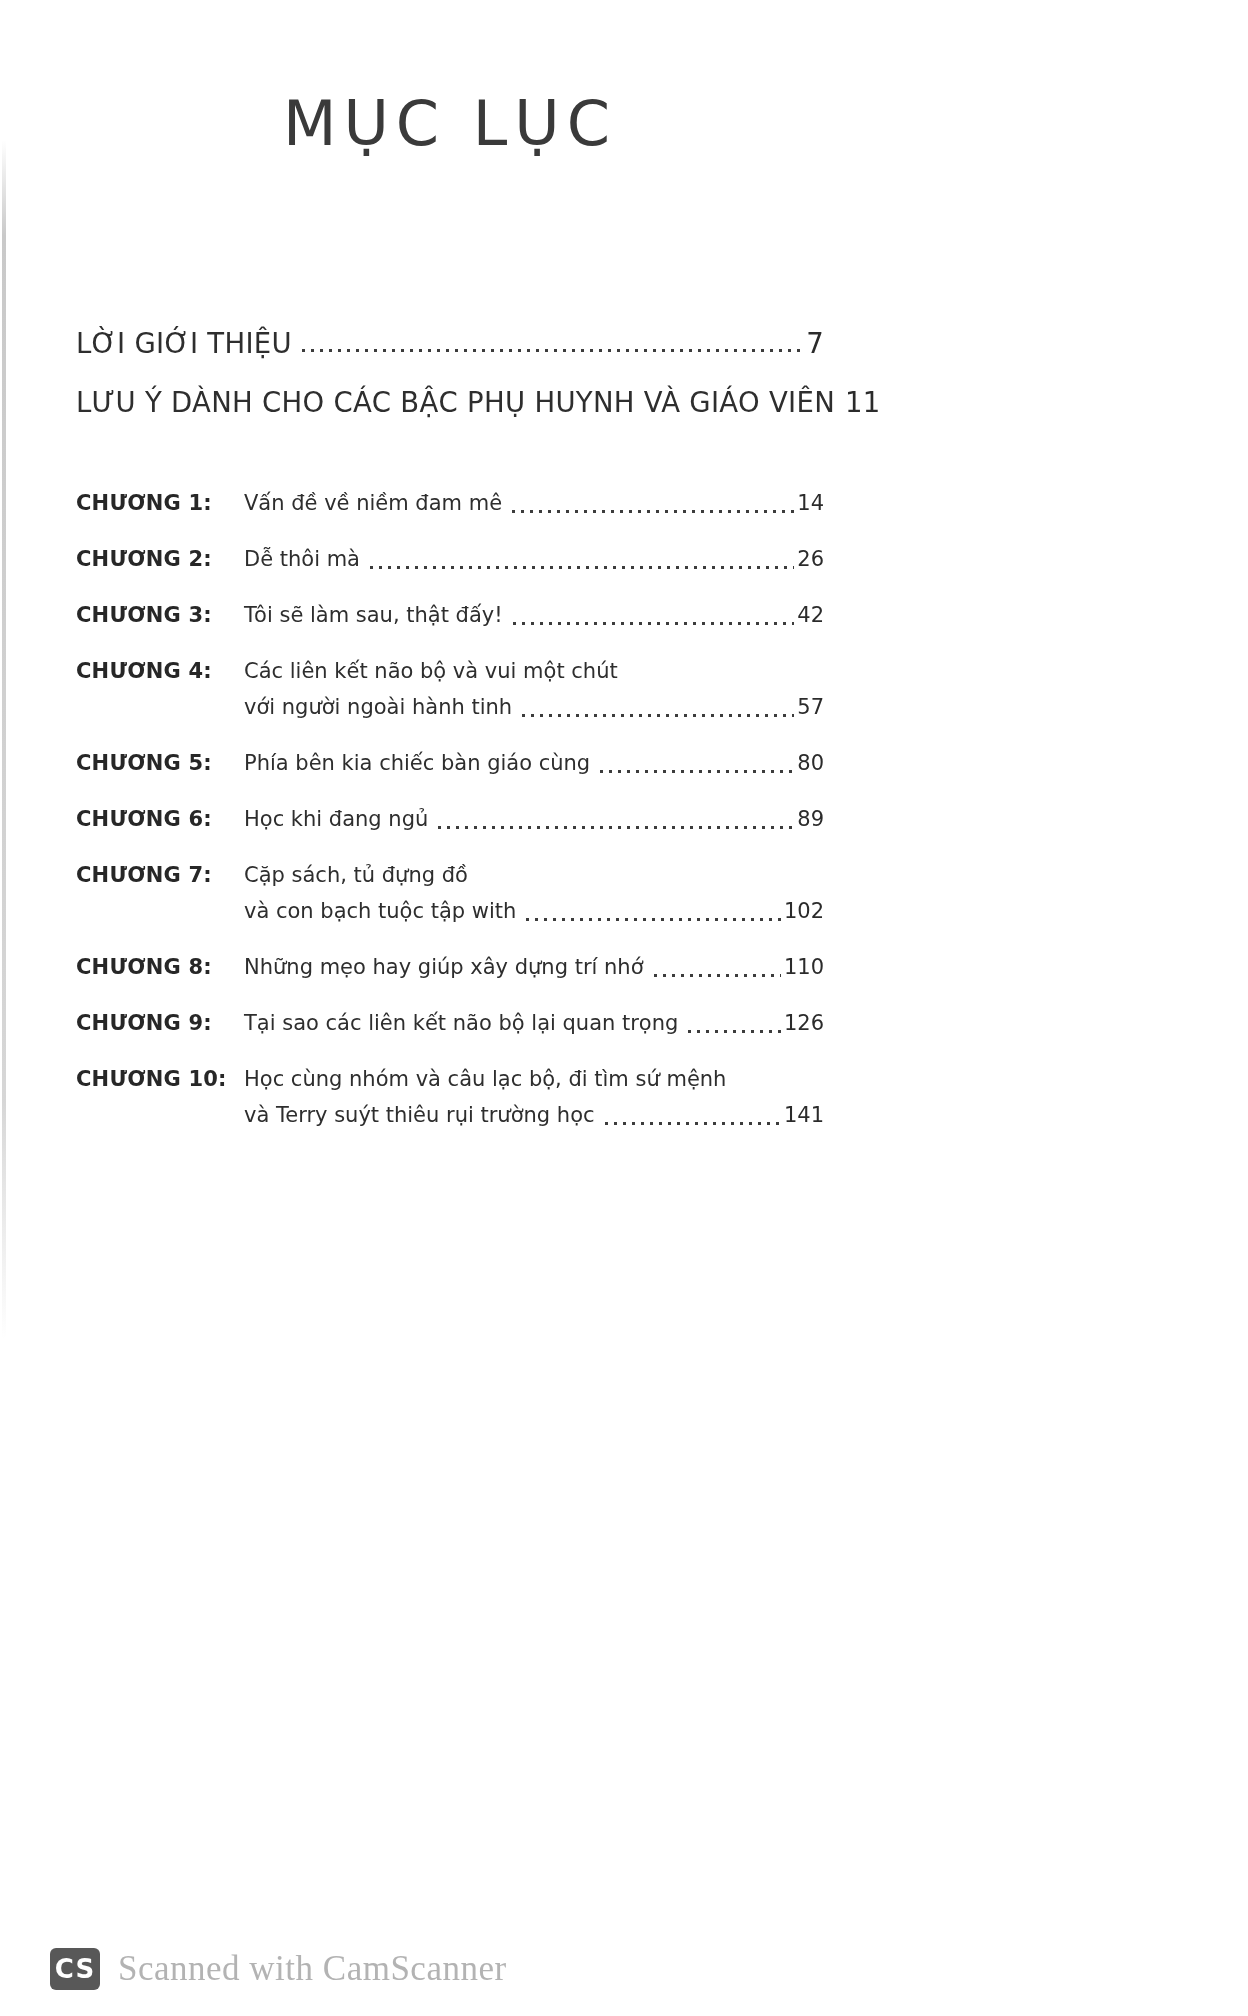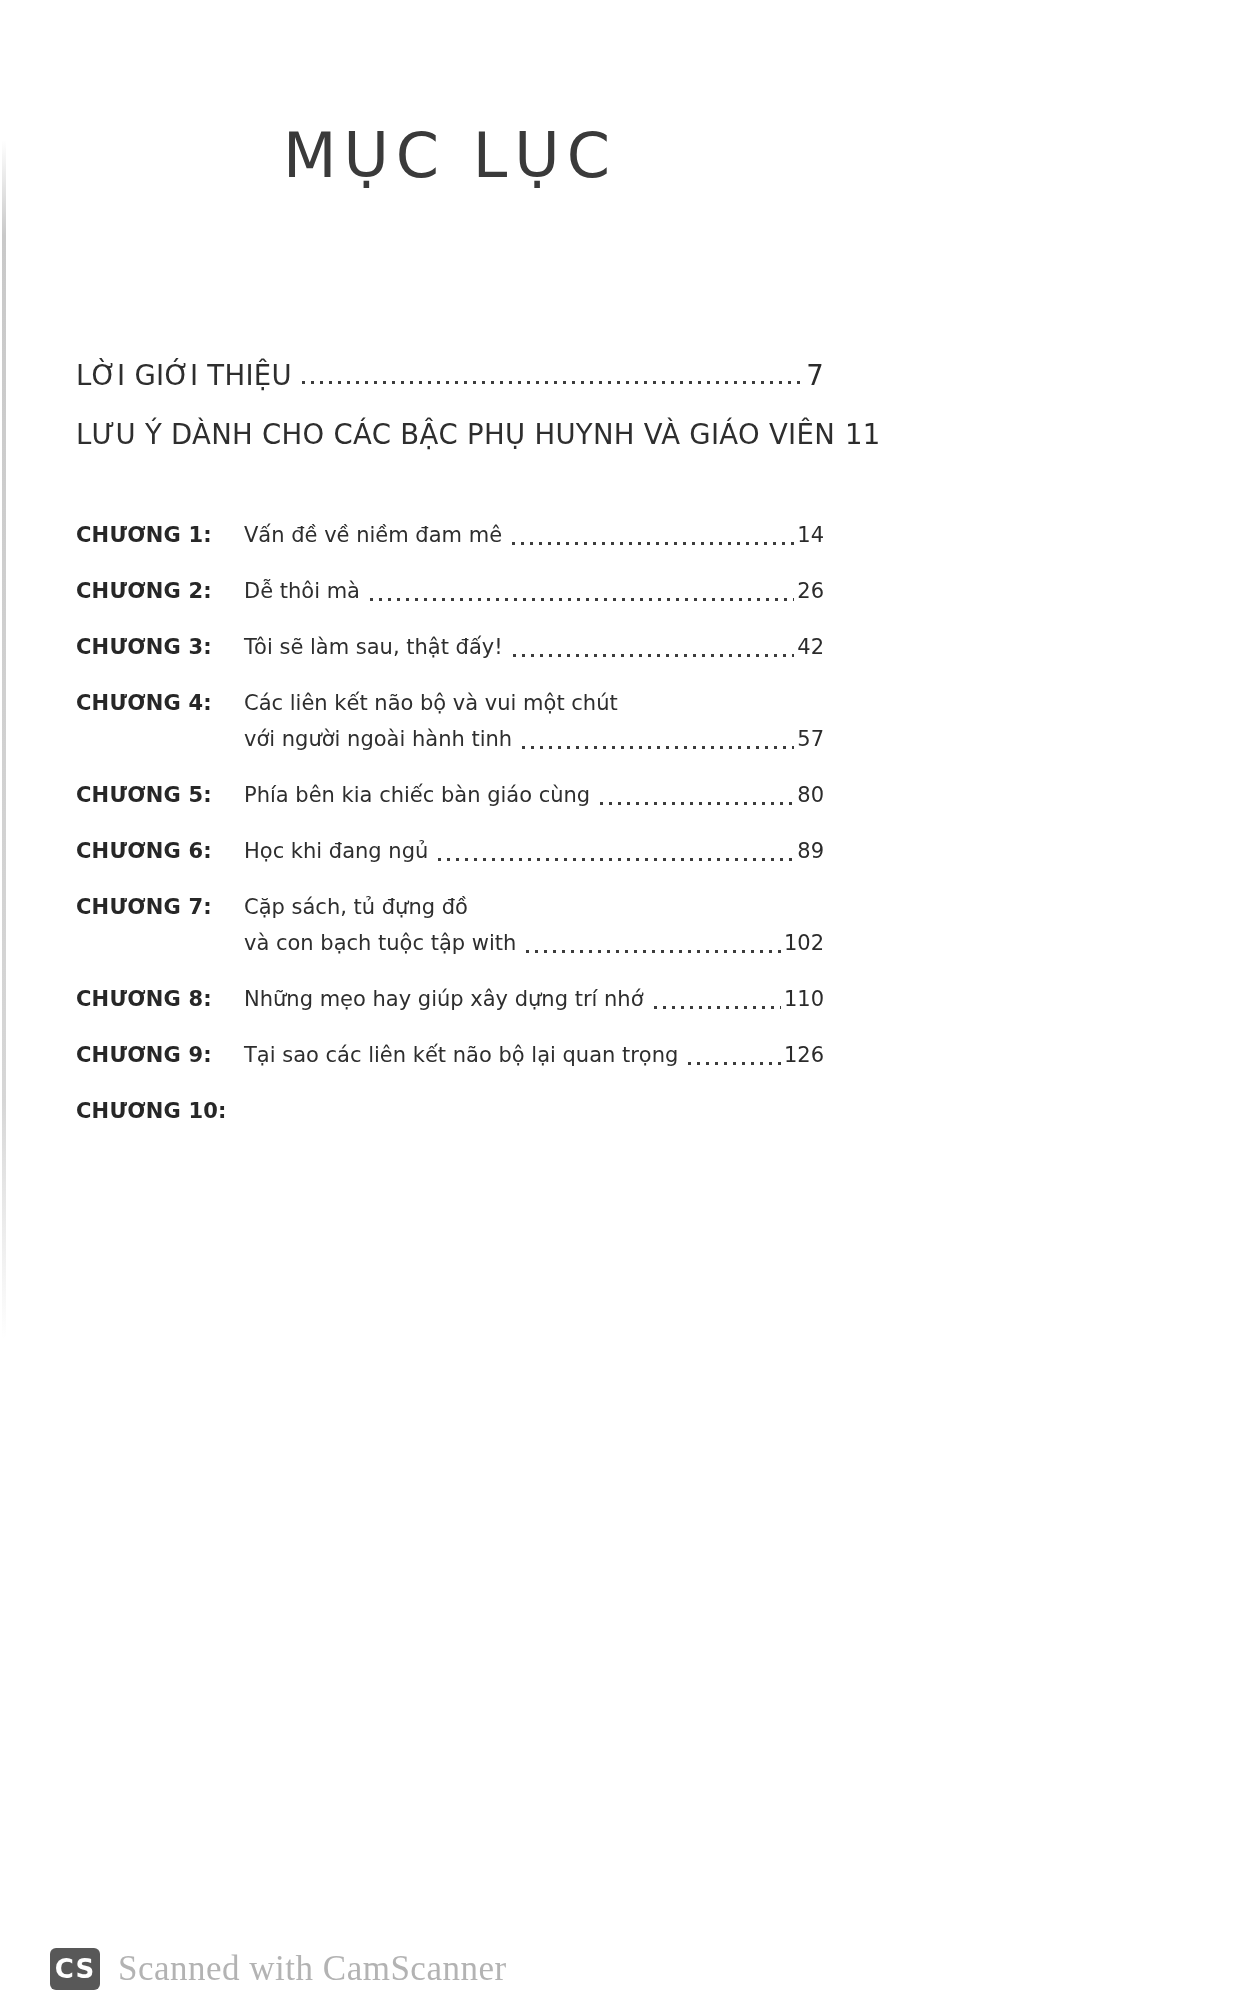--- a/index.html
+++ b/index.html
@@ -29,21 +29,21 @@
       rgba(120,120,120,0) 100%);
     border-radius: 2px;
   }
   .content {
     position: absolute;
     left: 76px;
     top: 0;
     width: 748px;
   }
   .toc-title {
-    margin-top: 120px;
+    margin-top: 88px;
     text-align: center;
     font-size: 62px;
     font-weight: 400;
     letter-spacing: 7px;
     color: #3a3a3a;
     line-height: 1.15;
   }
   .front-matter {
     margin-top: 168px;
   }
@@ -252,20 +252,30 @@
           <div class="ch-line">
             <span class="ch-text">Tại sao các liên kết não bộ lại quan trọng</span>
             <span class="leader"></span>
             <span class="page-num">126</span>
           </div>
         </div>
       </div>
 
       <div class="ch-row">
         <div class="ch-label">CHƯƠNG 10:</div>
+        <div class="ch-body">
+          <div class="ch-line">
+            <span class="ch-text">Học cùng nhóm và câu lạc bộ, đi tìm sứ mệnh</span>
+          </div>
+          <div class="ch-line">
+            <span class="ch-text">và Terry suýt thiêu rụi trường học</span>
+            <span class="leader"></span>
+            <span class="page-num">141</span>
+          </div>
+        </div>
       </div>
 
 
     </div>
   </div>
 
   <div class="footer">
     <span class="cs-badge">CS</span>
     <span class="cs-text">Scanned with CamScanner</span>
   </div>

